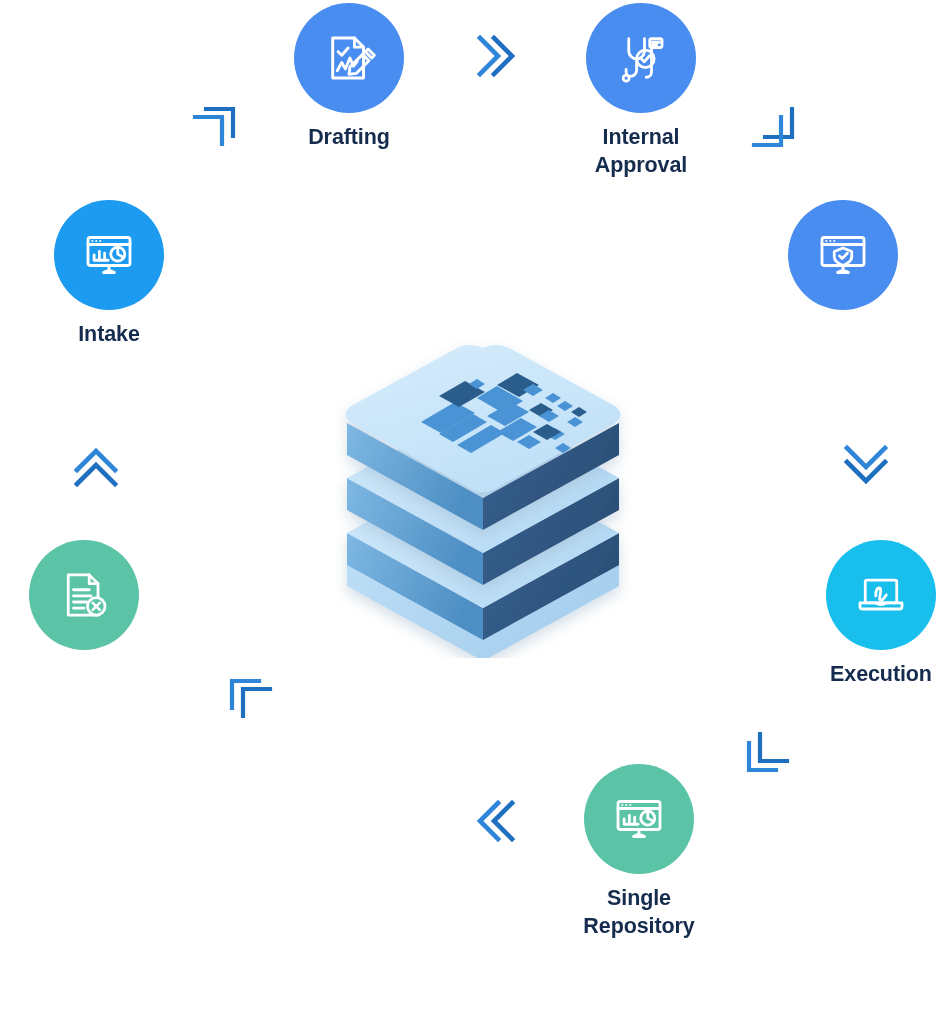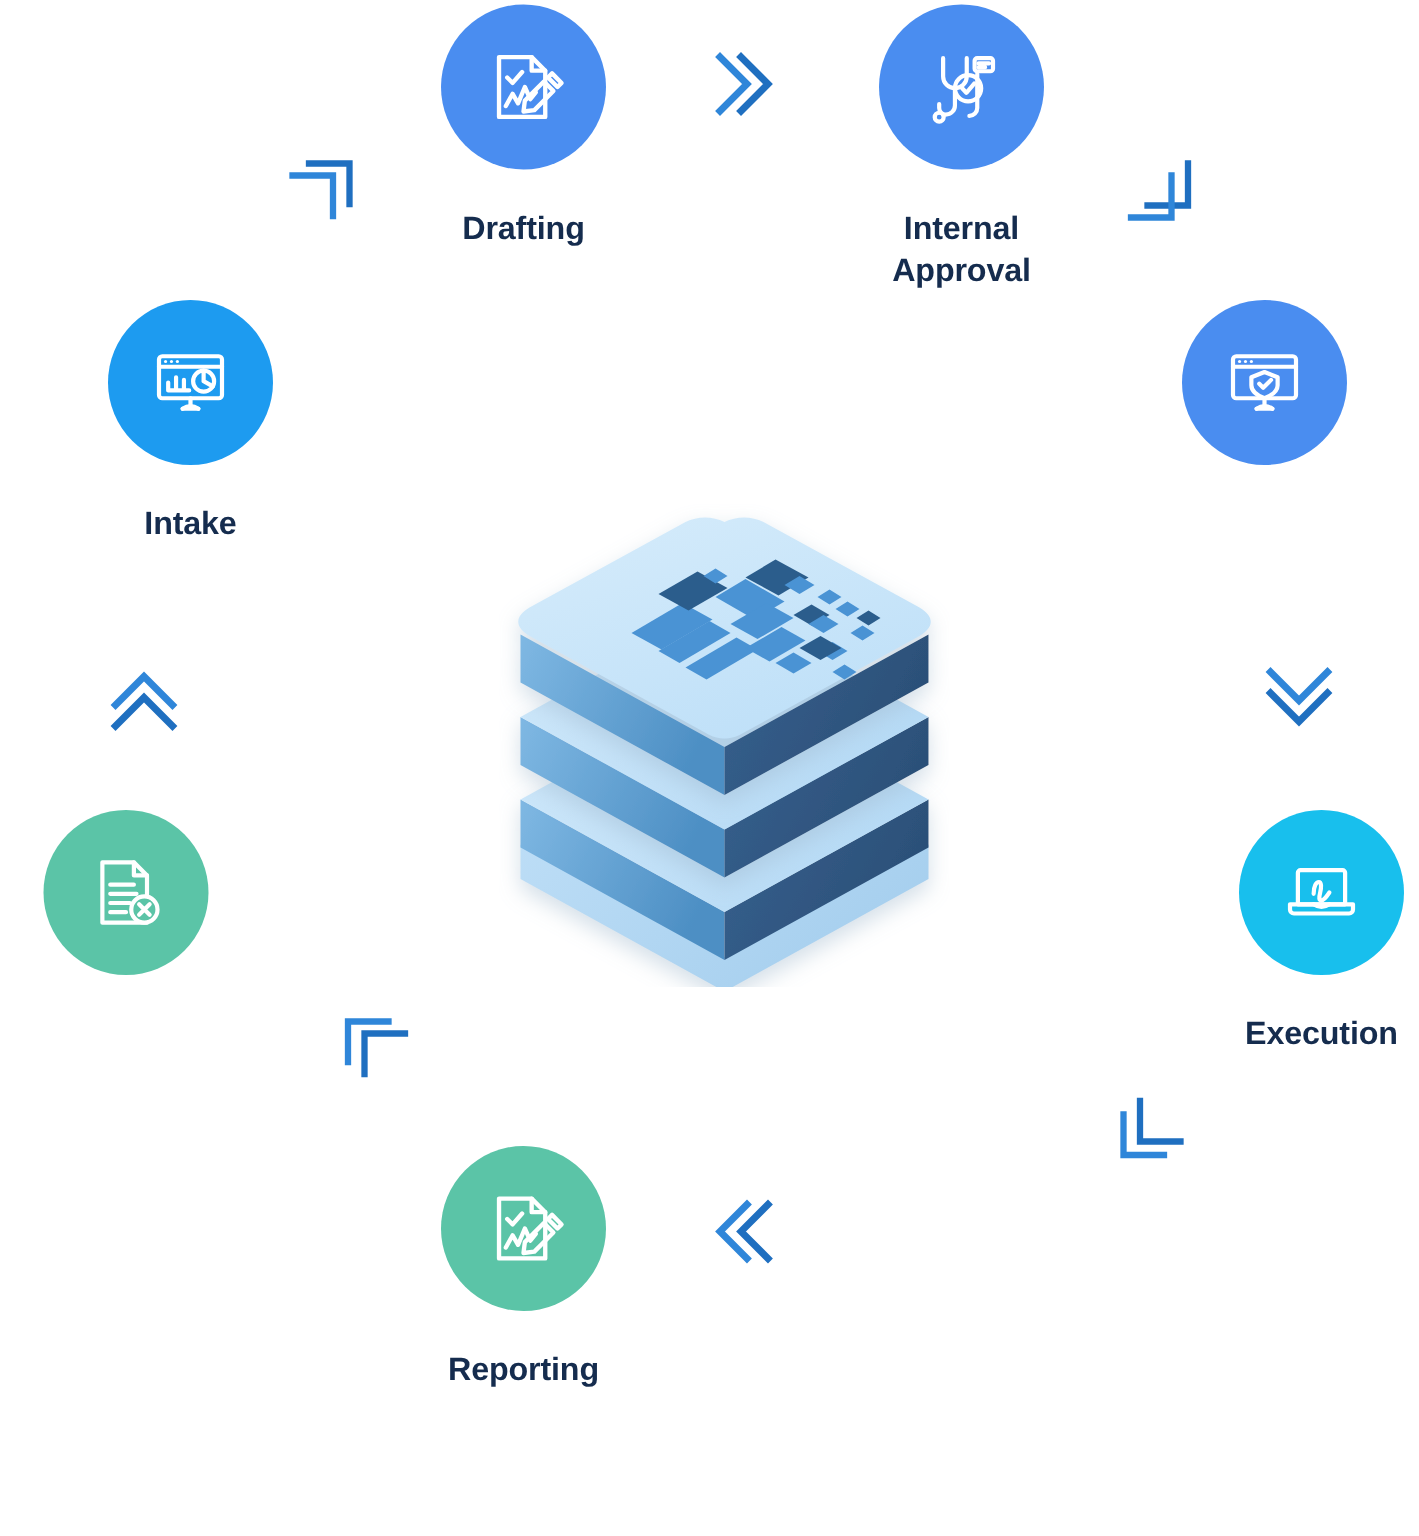--- a/index.html
+++ b/index.html
@@ -12,21 +12,21 @@
   #stage { position:relative; width:946px; height:1024px; }
 
   
   .node { position:absolute; width:170px; text-align:center; }
   .circle {
     width:110px; height:110px; border-radius:50%;
     margin:0 auto; display:flex; align-items:center; justify-content:center;
   }
   .circle svg { display:block; }
   .label {
-    margin-top:26px;
+    margin-top:11px;
     font-size:21.5px; font-weight:bold; line-height:1.28;
     color:#152c4e; letter-spacing:-0.1px;
     white-space:pre-line;
     text-align:center;
   }
 
   
   .conn { position:absolute; }
   .conn svg { display:block; overflow:visible; }
 
@@ -156,21 +156,21 @@
           <path d="M44 22 v26 a6 6 0 0 1 -6 6"></path>
           <rect x="42" y="10" width="14" height="10" rx="2"></rect>
           <path d="M45 14 h8 M45 17 h5"></path>
         </svg>
       </span>
     </div>
     <div class="label">Internal
 Approval</div>
   </div>
 
-  <div class="node" style="left:42px; top:200px;">
+  <div class="node" style="left:24px; top:200px;">
     <div class="circle" style="background:#1d9bf0;">
       <span>
         <svg width="56" height="56" viewBox="0 0 64 64" fill="none" stroke="#fff" stroke-width="3.2" stroke-linecap="round" stroke-linejoin="round">
           <rect x="8" y="12" width="48" height="32" rx="2.5"></rect>
           <path d="M8 20 h48"></path>
           <circle cx="13" cy="16" r="1.2" fill="#fff" stroke="none"></circle>
           <circle cx="17.5" cy="16" r="1.2" fill="#fff" stroke="none"></circle>
           <circle cx="22" cy="16" r="1.2" fill="#fff" stroke="none"></circle>
           <path d="M15 38 v-6 M21 38 v-10 M27 38 v-8 M15 38 h16"></path>
           <circle cx="42" cy="31" r="8"></circle>
@@ -222,36 +222,41 @@
           <path d="M14 17 a2 2 0 0 1 2 -2 h32 a2 2 0 0 1 2 2 v24 H14 Z"></path>
           <path d="M8 41 h48 a0 0 0 0 1 0 0 v4 a3 3 0 0 1 -3 3 H11 a3 3 0 0 1 -3 -3 Z"></path>
           <path d="M26 41 q6 4 12 0"></path>
           <path d="M26 33 c0 -6 2 -9 4 -9 c2 0 2 4 1 8 c-1 4 -1 6 1 6 c2 0 4 -3 6 -6"></path>
         </svg>
       </span>
     </div>
     <div class="label">Execution</div>
   </div>
 
-  <div class="node" style="left:264px; top:764px;">
+
+  <div class="node" style="left:554px; top:764px;">
     <div class="circle" style="background:#5bc4a7;">
       <span>
-        <svg width="58" height="58" viewBox="0 0 64 64" fill="none" stroke="#fff" stroke-width="3.2" stroke-linecap="round" stroke-linejoin="round">
-          <path d="M14 10 h24 l10 10 v34 H14 Z"></path>
-          <path d="M38 10 v10 h10"></path>
-          <path d="M20 25 l4 4 7-8"></path>
-          <path d="M19 46 l5-9 4 7 5-12 4 9 4-5"></path>
-          <path d="M47 28 l7 7 -14 14 -8 1 1-8 Z"></path>
-          <path d="M50 25 l3-3 7 7 -3 3 Z"></path>
-        </svg>
-      </span>
-    </div>
-    <div class="label">Reporting</div>
-  </div>
-
+        <svg width="56" height="56" viewBox="0 0 64 64" fill="none" stroke="#fff" stroke-width="3.2" stroke-linecap="round" stroke-linejoin="round">
+          <rect x="8" y="12" width="48" height="32" rx="2.5"></rect>
+          <path d="M8 20 h48"></path>
+          <circle cx="13" cy="16" r="1.2" fill="#fff" stroke="none"></circle>
+          <circle cx="17.5" cy="16" r="1.2" fill="#fff" stroke="none"></circle>
+          <circle cx="22" cy="16" r="1.2" fill="#fff" stroke="none"></circle>
+          <path d="M15 38 v-6 M21 38 v-10 M27 38 v-8 M15 38 h16"></path>
+          <circle cx="42" cy="31" r="8"></circle>
+          <path d="M42 31 l0 -8 M42 31 l7 4"></path>
+          <path d="M26 52 h12 M32 44 v8"></path>
+          <path d="M26 52 q6 -4 12 0"></path>
+        </svg>
+      </span>
+    </div>
+    <div class="label">Single
+Repository</div>
+  </div>
 
   <div class="conn" style="left:188px; top:105px;">
     <svg width="56" height="56" viewBox="0 0 56 56" fill="none" stroke-linecap="square">
       <path d="M7 12 H34 V39" stroke="#2f86d9" stroke-width="4.2"></path>
       <path d="M18 4 H45 V31" stroke="#1f6fc0" stroke-width="4.2"></path>
     </svg>
   </div>
 
   <div class="conn" style="left:468px; top:28px;">
     <svg width="56" height="56" viewBox="0 0 56 56" fill="none" stroke-linecap="square">

